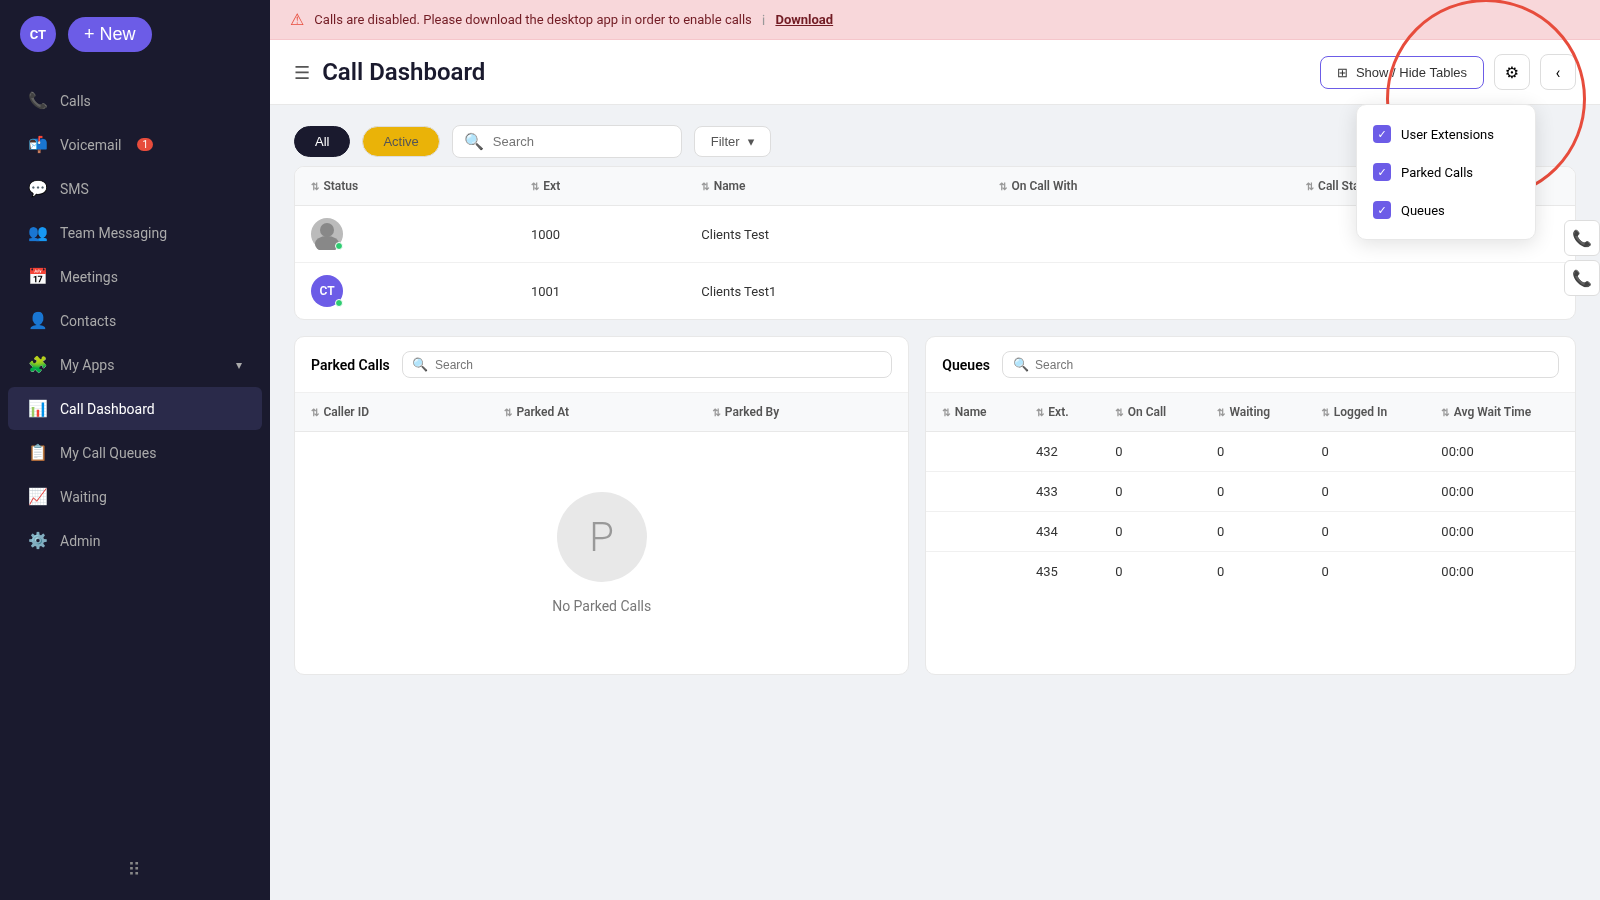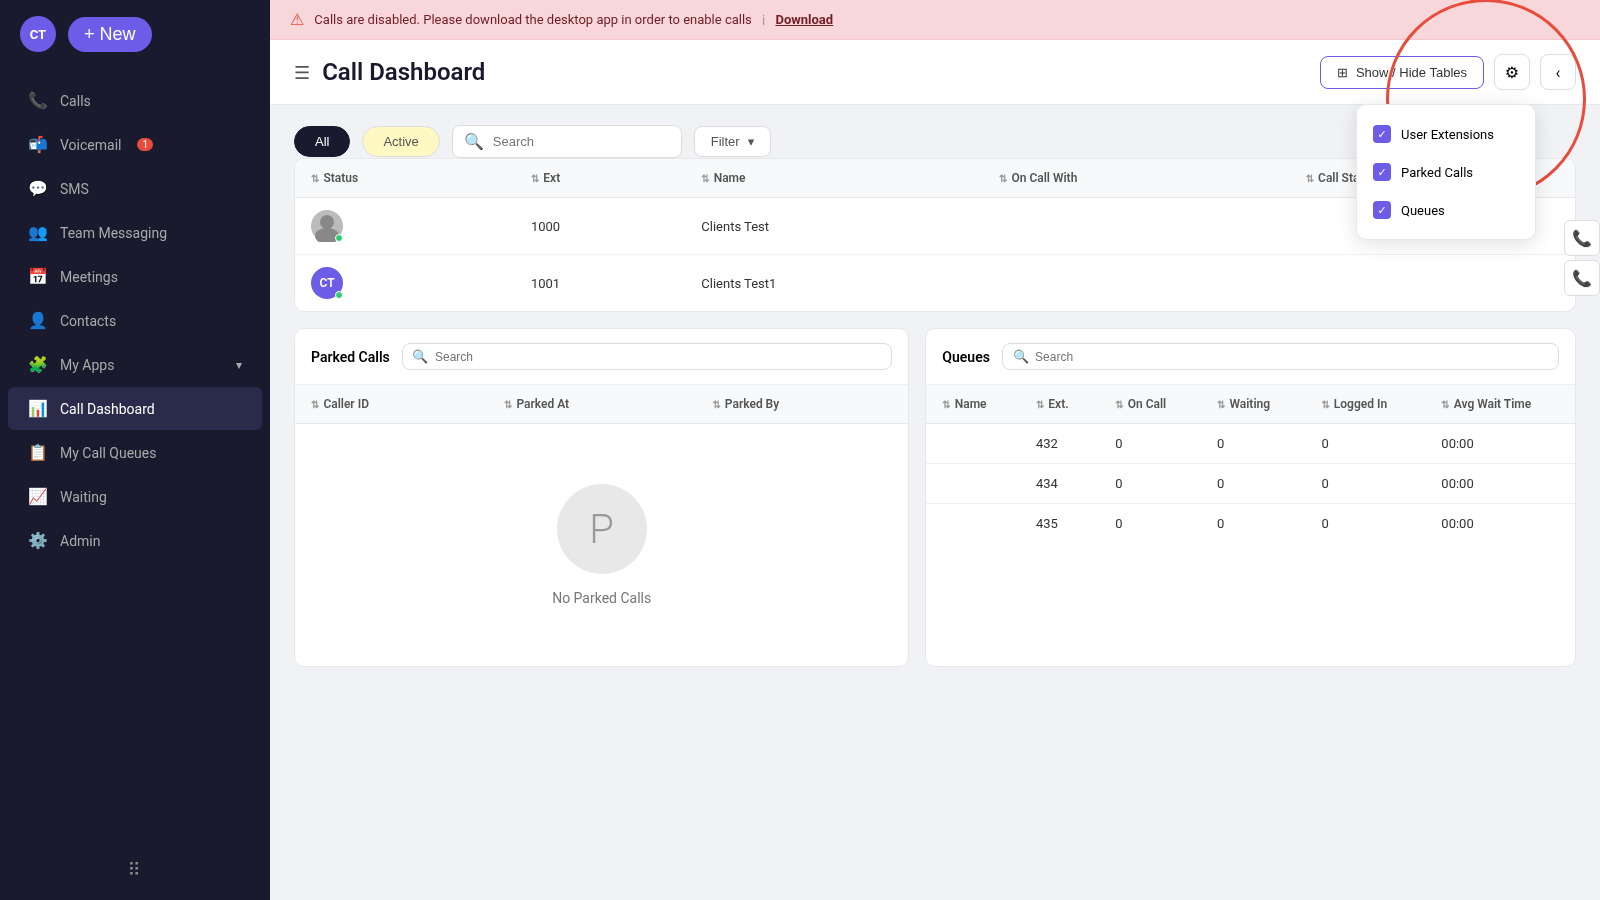--- a/index.html
+++ b/index.html
@@ -173,29 +173,29 @@
       padding: 20px 24px;
       overflow-y: auto;
       background: #f0f2f5;
     }
 
     
     .toolbar {
       display: flex;
       align-items: center;
       gap: 12px;
-      margin-bottom: 0;
+      margin-bottom: 8px;
     }
     .tab-btn {
       padding: 7px 20px;
       border-radius: 20px;
       border: 1.5px solid #ddd;
       cursor: pointer;
       font-size: 13px;
-      background: #fef9c3;
+      background: #eab308;
       color: #555;
     }
     .tab-btn.active {
       background: #1a1a2e;
       color: white;
       border-color: #1a1a2e;
     }
     .search-box {
       display: flex; align-items: center;
       border: 1.5px solid #ddd;
@@ -569,20 +569,28 @@
               <tr>
     <td></td>
     <td>432</td>
     <td>0</td>
     <td>0</td>
     <td>0</td>
     <td>00:00</td>
   </tr>
               <tr>
     <td></td>
+    <td>433</td>
+    <td>0</td>
+    <td>0</td>
+    <td>0</td>
+    <td>00:00</td>
+  </tr>
+              <tr>
+    <td></td>
     <td>434</td>
     <td>0</td>
     <td>0</td>
     <td>0</td>
     <td>00:00</td>
   </tr>
               <tr>
     <td></td>
     <td>435</td>
     <td>0</td>

